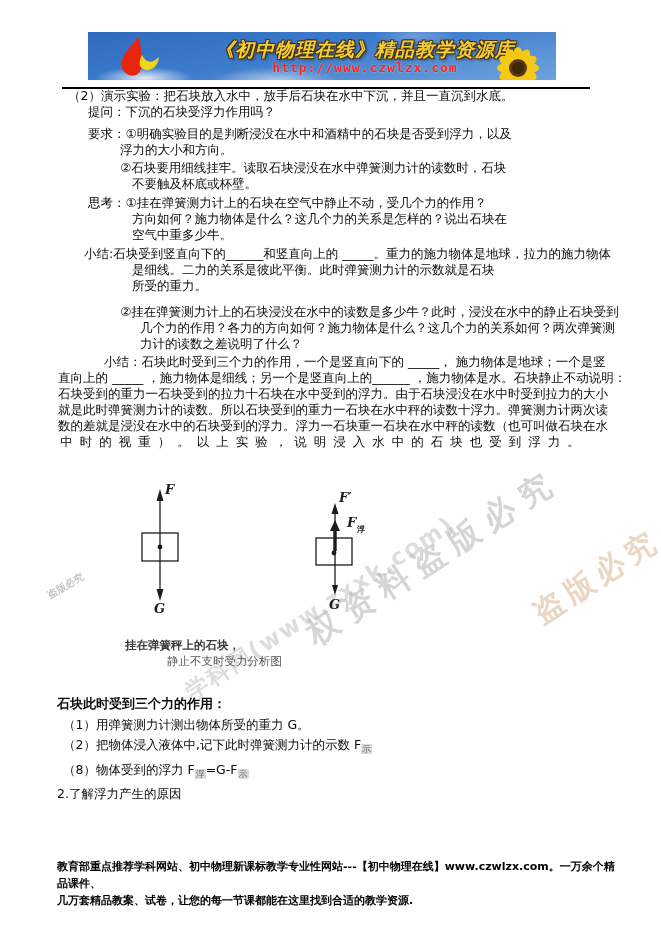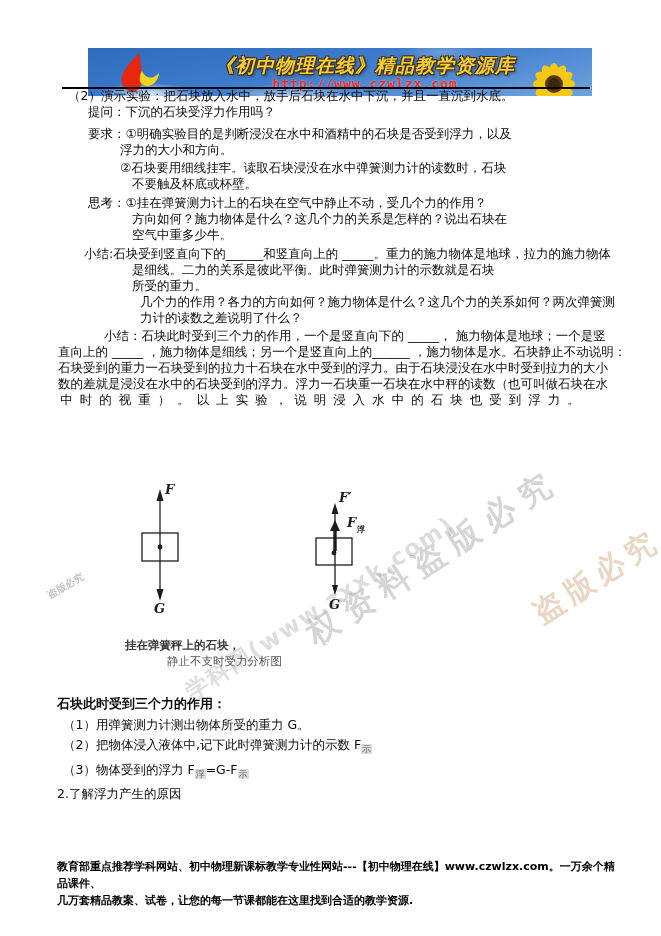--- a/index.html
+++ b/index.html
@@ -1,21 +1,21 @@
 <!DOCTYPE html>
 <html><head>
 <meta charset="utf-8">
 <style>
   html,body{margin:0;padding:0;}
   body{background:#ffffff;width:661px;height:936px;position:relative;overflow:hidden;
        font-family:"DejaVu Sans","Liberation Sans",sans-serif;color:#111;}
   .page{position:absolute;inset:0;background:#fff;}
 
   
-  .banner{position:absolute;left:88px;top:48px;width:504px;height:48px;
+  .banner{position:absolute;left:88px;top:32px;width:468px;height:48px;
     background:
       radial-gradient(70px 16px at 12% 96%, rgba(255,255,255,.85), rgba(255,255,255,0) 70%),
       radial-gradient(90px 18px at 40% 100%, rgba(255,255,255,.55), rgba(255,255,255,0) 70%),
       radial-gradient(60px 14px at 70% 8%, rgba(255,255,255,.25), rgba(255,255,255,0) 70%),
       linear-gradient(170deg,#2f6cbd 0%,#3d7bcc 45%,#6fa3dc 100%);
     overflow:hidden;}
   .banner-title{position:absolute;left:112px;top:5px;width:330px;text-align:center;
     font-size:19px;font-weight:bold;font-style:italic;letter-spacing:1px;
     font-family:"DejaVu Serif","Liberation Serif",serif;color:#f2cf3a;
     text-shadow:1px 1px 0 #4a2f08,-1px -1px 0 #4a2f08,1px -1px 0 #4a2f08,-1px 1px 0 #4a2f08,2px 2px 3px rgba(0,0,0,.45);}
@@ -102,25 +102,27 @@
     <div class="ln i88 g6">要求：①明确实验目的是判断浸没在水中和酒精中的石块是否受到浮力，以及</div>
     <div class="ln i120">浮力的大小和方向。</div>
     <div class="ln i120 g2">②石块要用细线挂牢。读取石块浸没在水中弹簧测力计的读数时，石块</div>
     <div class="ln i132">不要触及杯底或杯壁。</div>
     <div class="ln i88 g1">思考：①挂在弹簧测力计上的石块在空气中静止不动，受几个力的作用？</div>
     <div class="ln i132">方向如何？施力物体是什么？这几个力的关系是怎样的？说出石块在</div>
     <div class="ln i132">空气中重多少牛。</div>
     <div class="ln i84 g1">小结:石块受到竖直向下的______和竖直向上的 _____。重力的施力物体是地球，拉力的施力物体</div>
     <div class="ln i132">是细线。二力的关系是彼此平衡。此时弹簧测力计的示数就是石块</div>
     <div class="ln i132">所受的重力。</div>
+    <div class="ln i120 g10">②挂在弹簧测力计上的石块浸没在水中的读数是多少牛？此时，浸没在水中的静止石块受到</div>
     <div class="ln i140">几个力的作用？各力的方向如何？施力物体是什么？这几个力的关系如何？两次弹簧测</div>
     <div class="ln i140">力计的读数之差说明了什么？</div>
     <div class="ln i104 g2">小结：石块此时受到三个力的作用，一个是竖直向下的 _____， 施力物体是地球；一个是竖</div>
     <div class="ln i58">直向上的 _____ ，施力物体是细线；另一个是竖直向上的______ ，施力物体是水。石块静止不动说明：</div>
     <div class="ln i58">石块受到的重力一石块受到的拉力十石块在水中受到的浮力。由于石块浸没在水中时受到拉力的大小</div>
+    <div class="ln i58">就是此时弹簧测力计的读数。所以石块受到的重力一石块在水中秤的读数十浮力。弹簧测力计两次读</div>
     <div class="ln i58">数的差就是浸没在水中的石块受到的浮力。浮力一石块重一石块在水中秤的读数（也可叫做石块在水</div>
     <div class="ln i58 spread">中时的视重）。以上实验，说明浸入水中的石块也受到浮力。</div>
   </div>
 
   <div class="wm wm-big">权资料盗版必究</div>
   <div class="wm wm-url">学科网(www.zxxk.com)</div>
   <div class="wm wm-orange">盗版必究</div>
   <div class="wm wm-left">盗版必究</div>
 
   <svg class="figure-svg" viewBox="0 0 300 195">
@@ -150,21 +152,21 @@
     <text class="fig-label" x="229" y="126">G</text>
   </svg>
 
   <div class="caption cap1">挂在弹簧秤上的石块，</div>
   <div class="caption cap2">静止不支时受力分析图</div>
 
   <div class="weigh">
     <div class="head">石块此时受到三个力的作用：</div>
     <div class="item">（1）用弹簧测力计测出物体所受的重力 G。</div>
     <div class="item"><span>（2）把物体浸入液体中,记下此时弹簧测力计的示数 F</span><span class="sub">示</span></div>
-    <div class="item"><span>（3）物体受到的浮力 F</span><span class="sub">浮</span><span>=G-F</span><span class="sub">示</span></div>
+    <div class="item"><span>（8）物体受到的浮力 F</span><span class="sub">浮</span><span>=G-F</span><span class="sub">示</span></div>
     <div>2.了解浮力产生的原因</div>
   </div>
 
   <div class="footer">
     <div>教育部重点推荐学科网站、初中物理新课标教学专业性网站---【初中物理在线】www.czwlzx.com。一万余个精品课件、</div>
     <div>几万套精品教案、试卷，让您的每一节课都能在这里找到合适的教学资源.</div>
   </div>
 
 </div>
 

